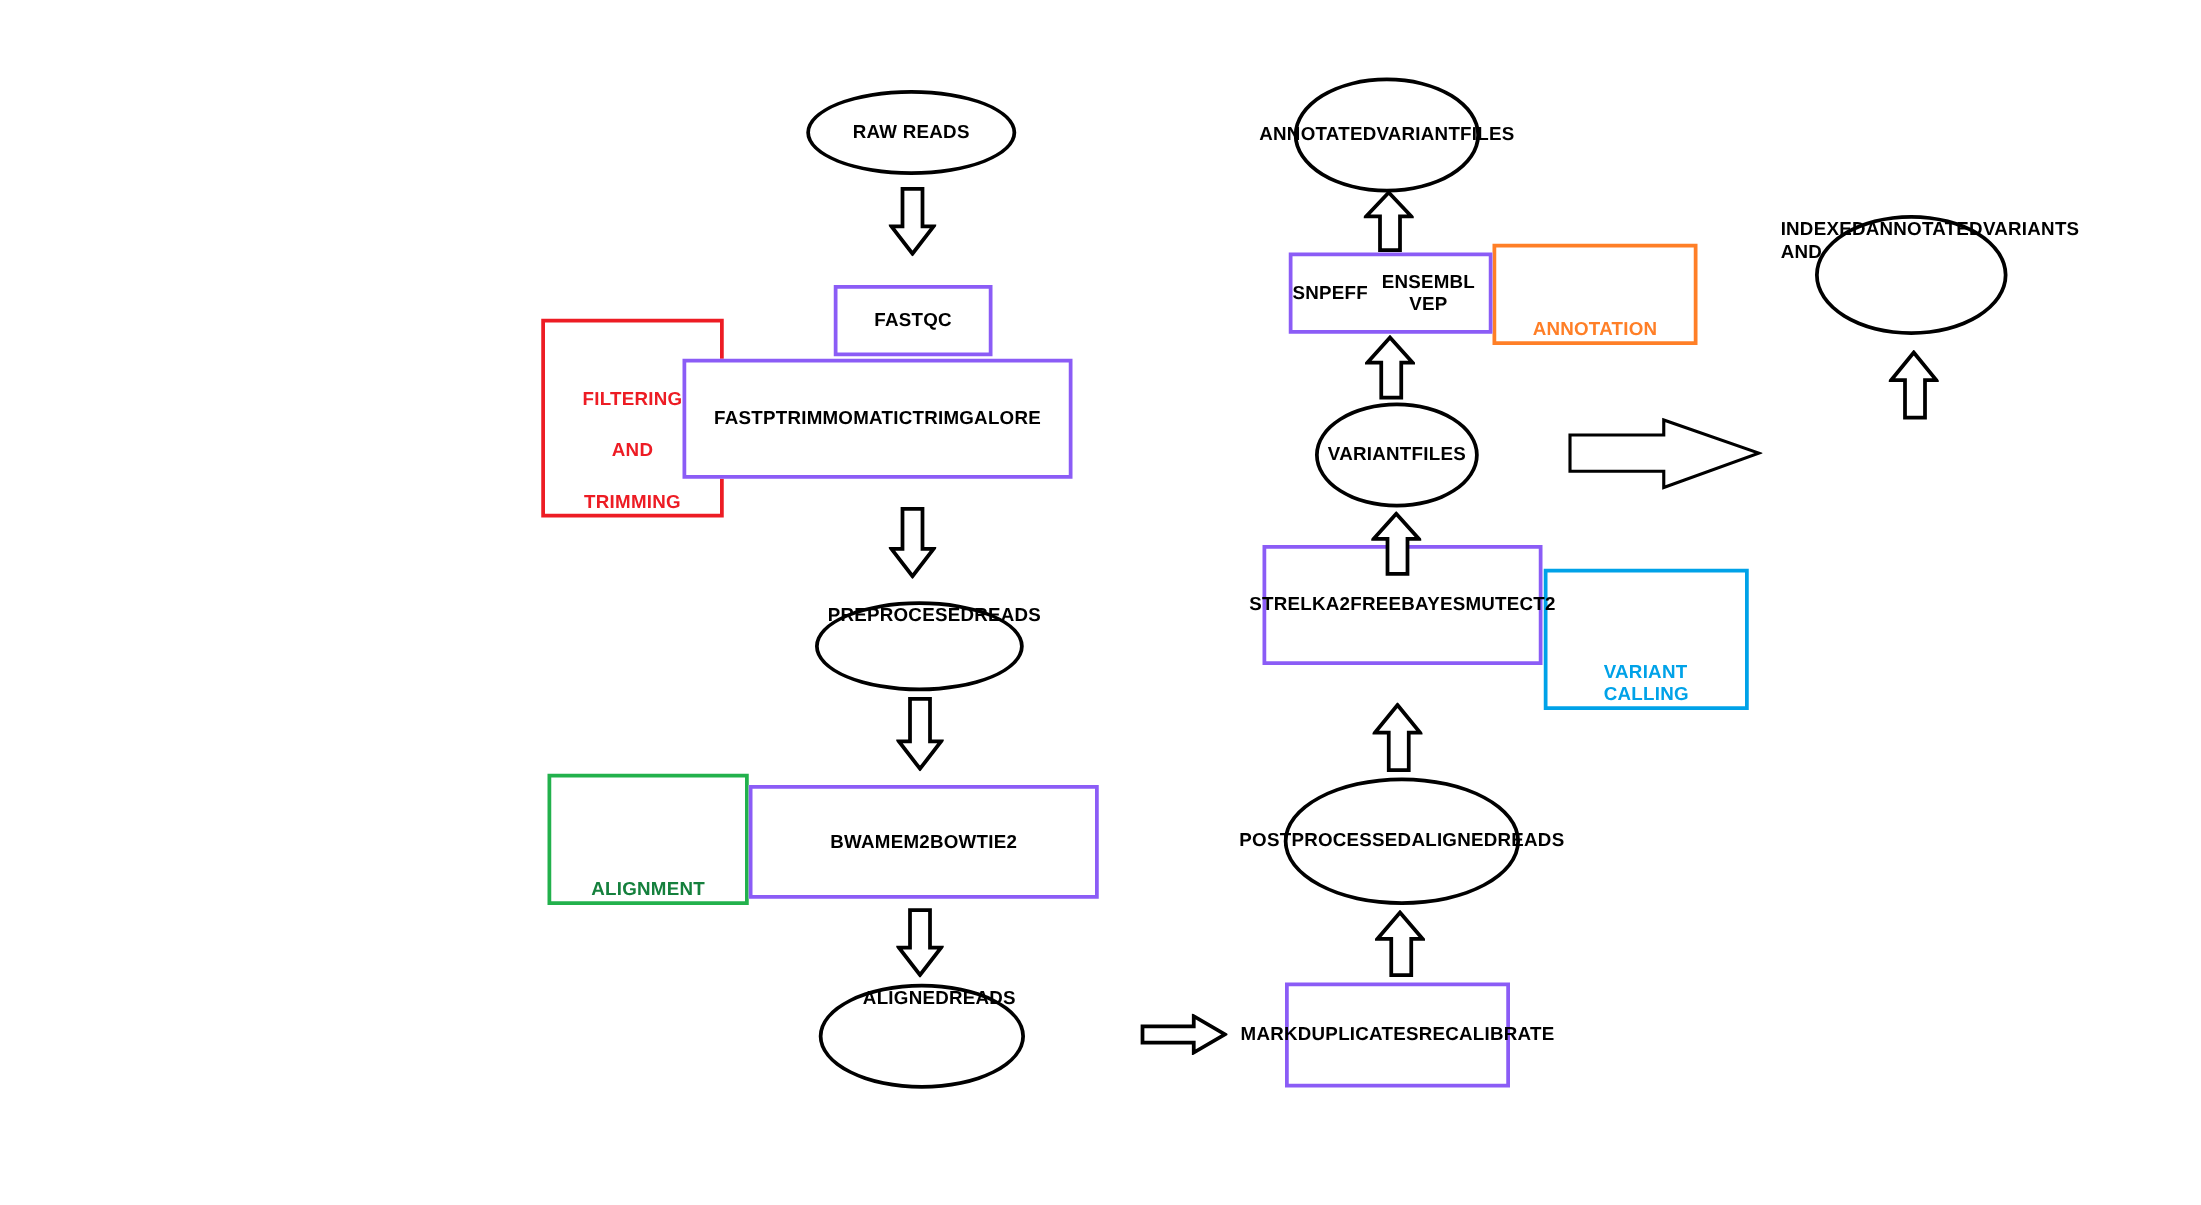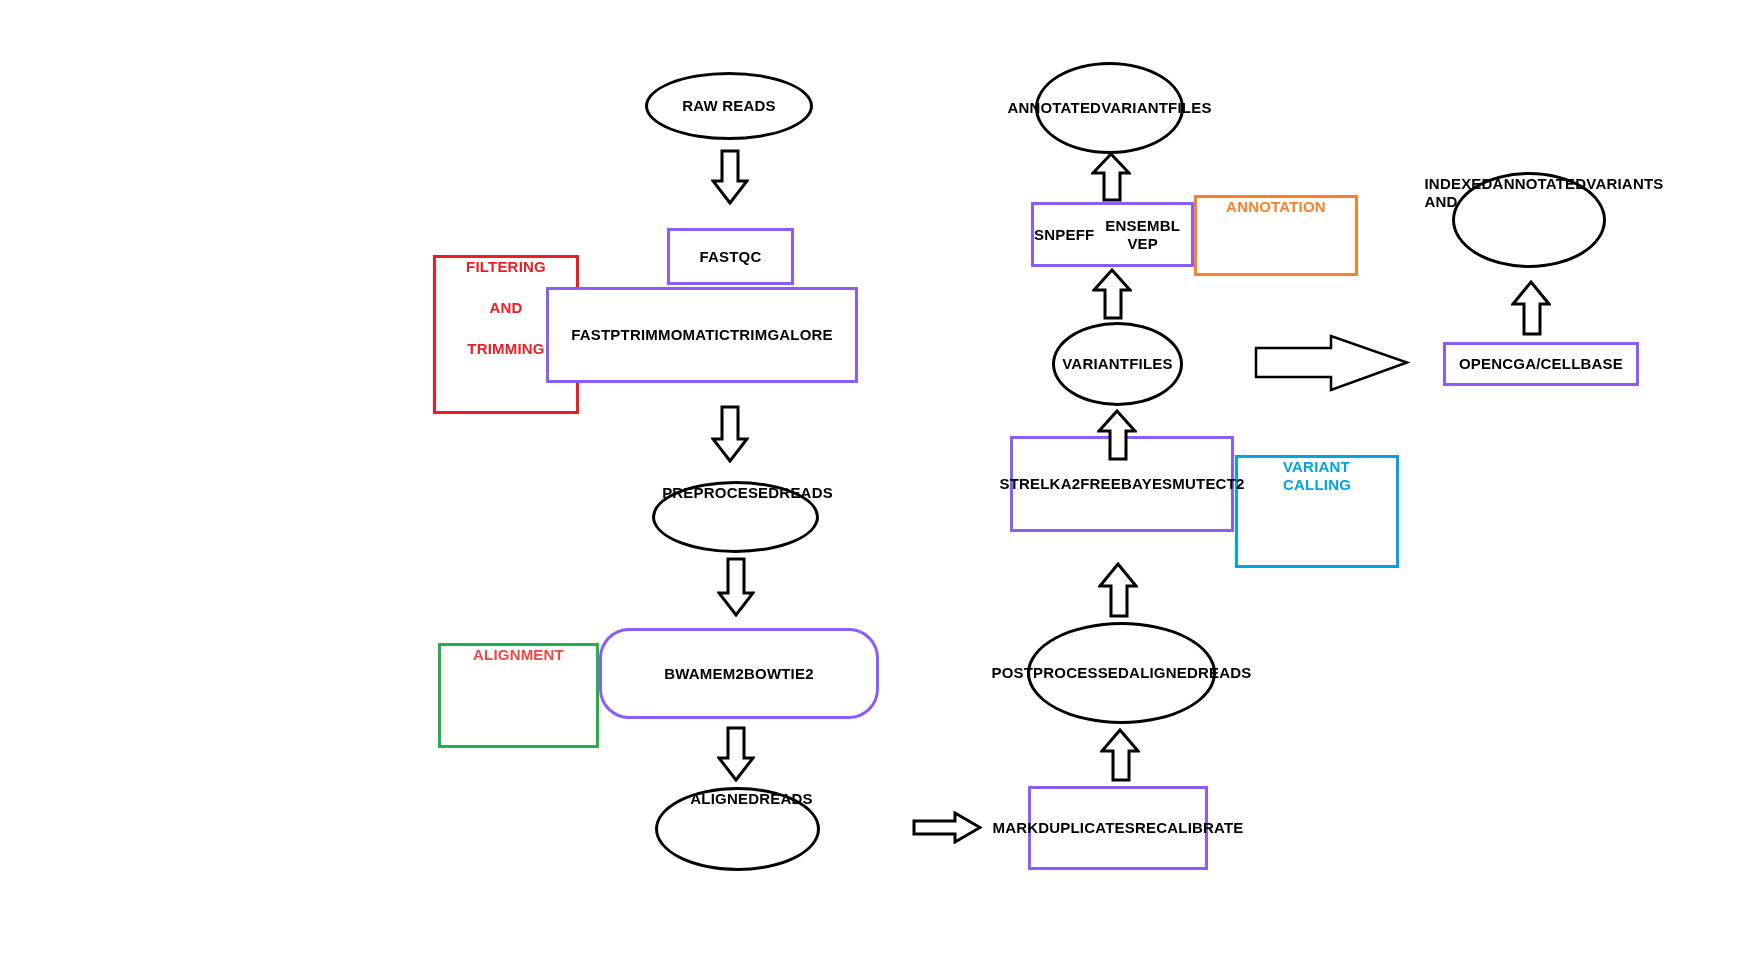--- a/index.html
+++ b/index.html
@@ -9,25 +9,25 @@
     font-weight:bold;color:#000;
   }
   .node{
     position:absolute;box-sizing:border-box;background:#fff;
     display:flex;flex-direction:row;justify-content:center;align-items:center;
     font-size:15px;line-height:18px;text-align:center;letter-spacing:.2px;
   }
   .ellipse{border:3px solid #000;border-radius:50%;}
   .rect{border:3px solid #8b5cf6;}
   .label-box{position:absolute;box-sizing:border-box;background:#fff;
-    display:flex;flex-direction:column;justify-content:flex-start;align-items:center;
+    display:flex;flex-direction:column;justify-content:flex-end;align-items:center;
     font-size:15px;line-height:18px;text-align:center;letter-spacing:.2px;}
   .left-align{align-items:flex-start;text-align:left;}
   .red{border:3px solid #ed1c24;color:#ed1c24;}
-  .green{border:3px solid #22b14c;color:#ef4444;margin-top:24px;}
+  .green{border:3px solid #22b14c;color:#15803d;}
   .blue{border:3px solid #00a2e8;color:#00a2e8;}
   .orange{border:3px solid #ff7f27;color:#ff7f27;}
   .arrow{position:absolute;}
   svg{display:block;}
 </style>
 </head>
 <body>
 
 <div id="canvas">
 
@@ -71,21 +71,21 @@
   <div class="arrow" style="left:717px;top:557px;">
     <svg width="38" height="60" viewBox="0 0 38 60">
         <polygon points="11,2 27,2 27,36 36,36 19,58 2,36 11,36" fill="#fff" stroke="#000" stroke-width="3"></polygon>
       </svg>
   </div>
 
   <div class="label-box green" style="left:438px;top:619px;width:161px;height:105px;">
     <div>ALIGNMENT</div>
   </div>
 
-  <div class="node rect" style="left:599px;top:628px;width:280px;height:91px;border-radius:30px;">
+  <div class="node rect" style="left:599px;top:628px;width:280px;height:91px;">
     <div>BWAMEM2</div>
     <div>BOWTIE2</div>
   </div>
 
   <div class="arrow" style="left:717px;top:726px;">
     <svg width="38" height="56" viewBox="0 0 38 56">
         <polygon points="11,2 27,2 27,32 36,32 19,54 2,32 11,32" fill="#fff" stroke="#000" stroke-width="3"></polygon>
       </svg>
   </div>
 
@@ -173,23 +173,20 @@
     <div>VARIANT</div>
     <div>FILES</div>
   </div>
 
   <div class="arrow" style="left:1254px;top:334px;">
     <svg width="156" height="58" viewBox="0 0 156 58">
         <polygon points="2,14 77,14 77,2 153,28.5 77,56 77,43 2,43" fill="#fff" stroke="#000" stroke-width="2.5"></polygon>
       </svg>
   </div>
 
-  <div class="node rect" style="left:1443px;top:342px;width:196px;height:44px;">
-    <div>OPENCGA/CELLBASE</div>
-  </div>
 
   <div class="arrow" style="left:1511px;top:280px;">
     <svg width="40" height="56" viewBox="0 0 40 56">
         <polygon points="20,2 38,24 29,24 29,54 13,54 13,24 2,24" fill="#fff" stroke="#000" stroke-width="3"></polygon>
       </svg>
   </div>
 
   <div class="node ellipse left-align" style="left:1452px;top:172px;width:154px;height:96px;padding-left:30px;">
     <div>INDEXED AND</div>
     <div>ANNOTATED</div>

